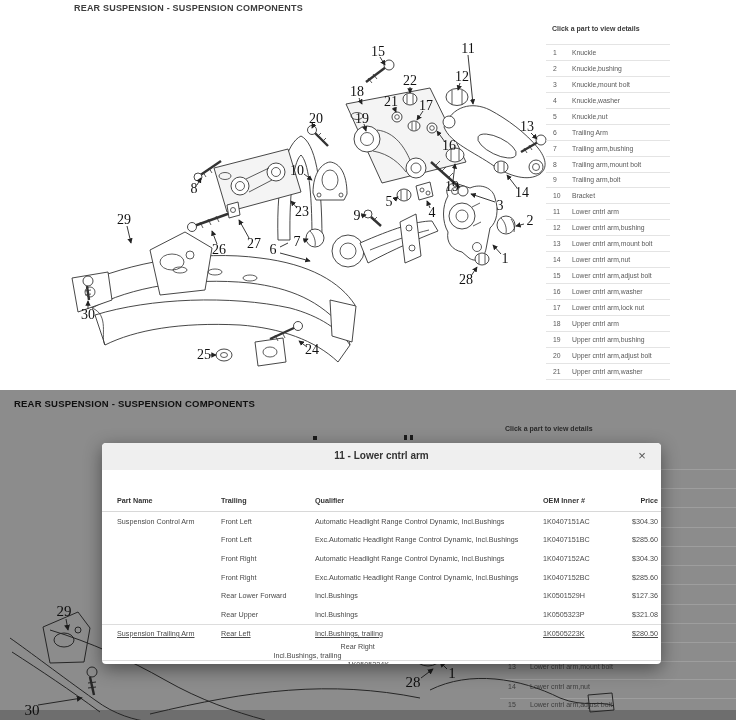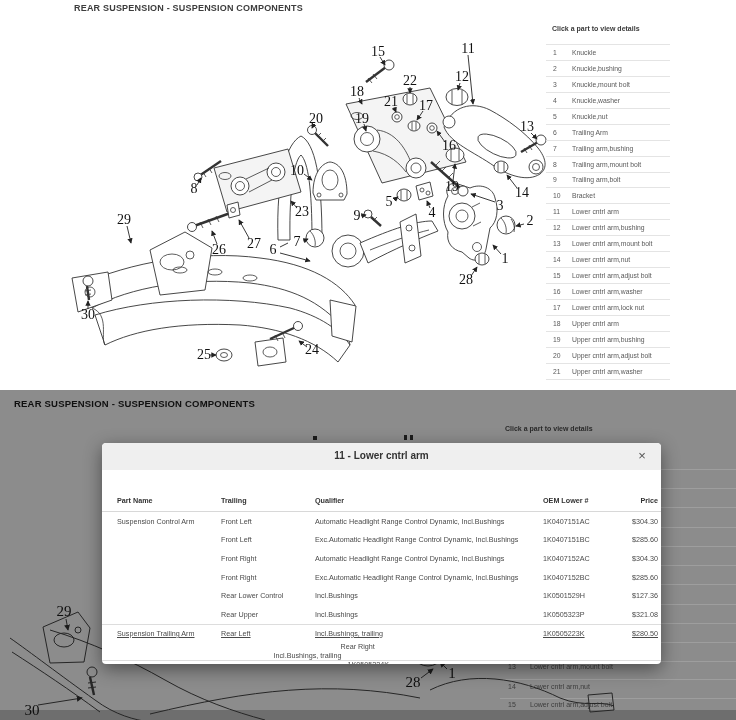--- a/index.html
+++ b/index.html
@@ -484,21 +484,21 @@
     <div class="modal">
       <div class="modal-header">
         <div class="modal-title">11 - Lower cntrl arm</div>
         <div class="modal-close">×</div>
       </div>
       <div class="mtable">
         <div class="mhead">
           <span class="col-part">Part Name</span>
           <span class="col-pos">Trailing</span>
           <span class="col-qual">Qualifier</span>
-          <span class="col-oem">OEM Lower #</span>
+          <span class="col-oem">OEM Inner #</span>
           <span class="col-price">Price</span>
         </div>
         <div class="mrow">
             <span class="col-part">Suspension Control Arm</span>
             <span class="col-pos">Front Left</span>
             <span class="col-qual">Automatic Headlight Range Control Dynamic, Incl.Bushings</span>
             <span class="col-oem">1K0407151AC</span>
             <span class="col-price">$304.30</span>
           </div>
         <div class="mrow">
@@ -517,21 +517,21 @@
           </div>
         <div class="mrow">
             <span class="col-part"></span>
             <span class="col-pos">Front Right</span>
             <span class="col-qual">Exc.Automatic Headlight Range Control Dynamic, Incl.Bushings</span>
             <span class="col-oem">1K0407152BC</span>
             <span class="col-price">$285.60</span>
           </div>
         <div class="mrow">
             <span class="col-part"></span>
-            <span class="col-pos">Rear Lower Control</span>
+            <span class="col-pos">Rear Lower Forward</span>
             <span class="col-qual">Incl.Bushings</span>
             <span class="col-oem">1K0501529H</span>
             <span class="col-price">$127.36</span>
           </div>
         <div class="mrow">
             <span class="col-part"></span>
             <span class="col-pos">Rear Upper</span>
             <span class="col-qual">Incl.Bushings</span>
             <span class="col-oem">1K0505323P</span>
             <span class="col-price">$321.08</span>

